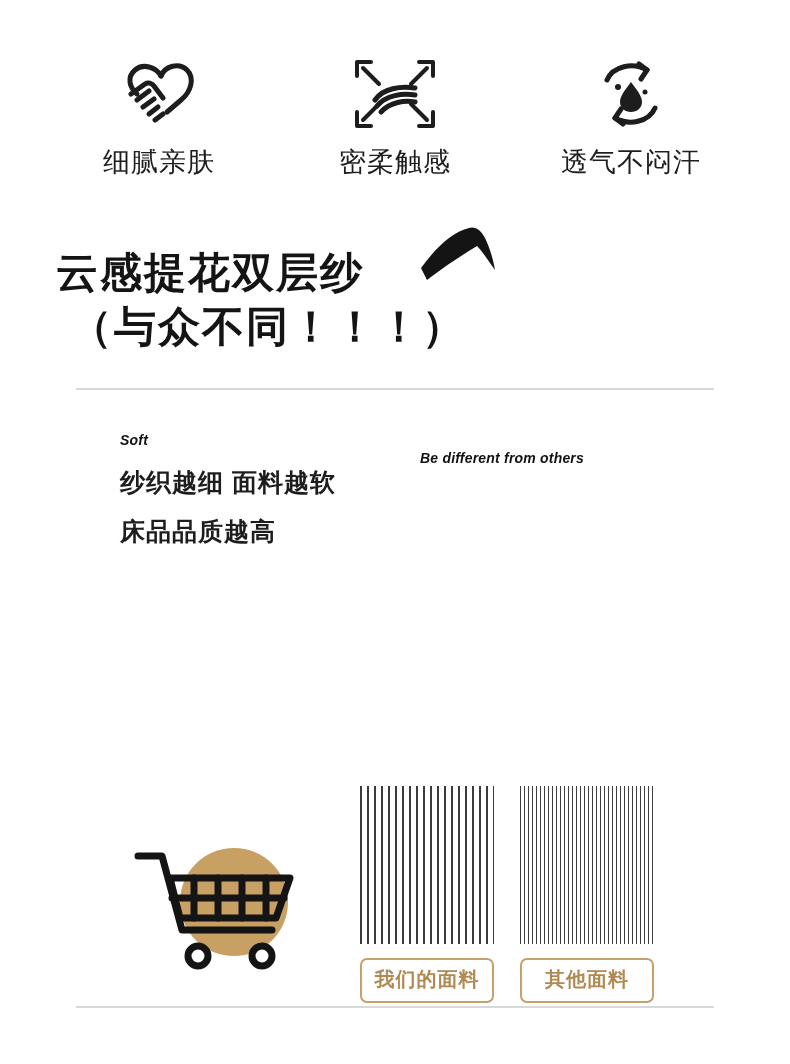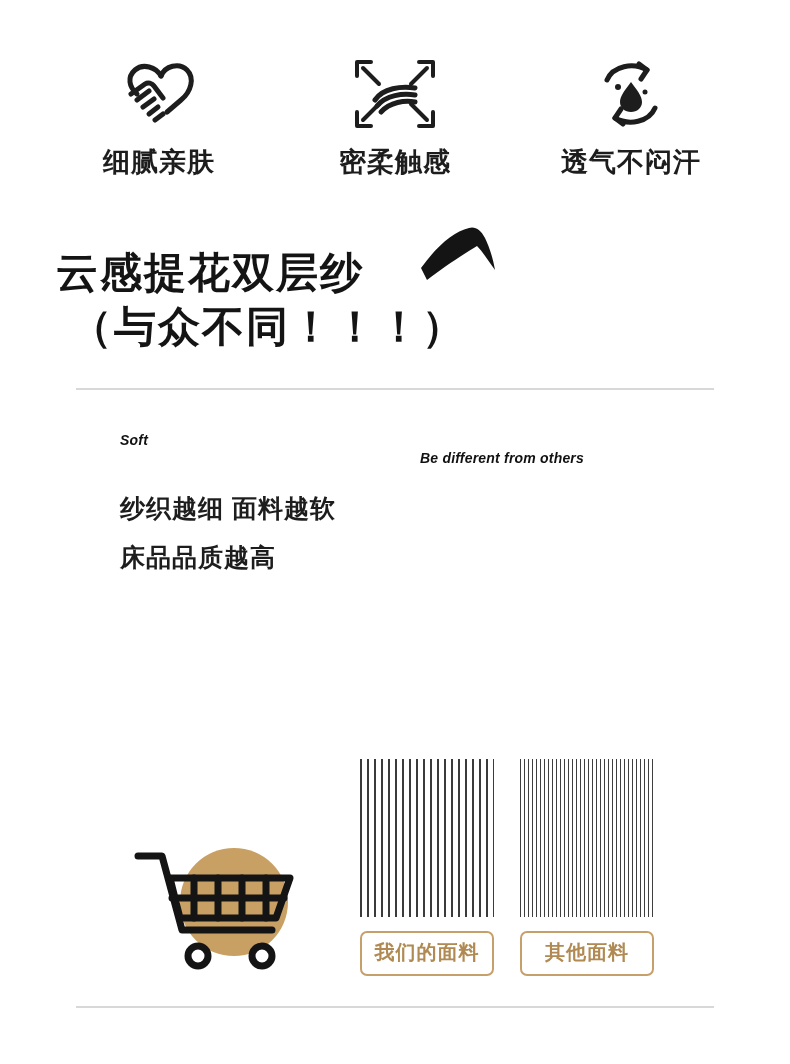--- a/index.html
+++ b/index.html
@@ -28,21 +28,21 @@
     text-align: center;
   }
   .feature-icon {
     height: 92px;
     display: flex;
     align-items: center;
     justify-content: center;
   }
   .feature-label {
     font-size: 27px;
-    font-weight: 700;
+    font-weight: 400;
     letter-spacing: 1px;
     color: #1d1d1d;
     margin-top: 4px;
   }
 
   
   .headline-block {
     margin-top: 66px;
     padding-left: 56px;
     position: relative;
@@ -93,36 +93,35 @@
     font-size: 14px;
     font-weight: 800;
     font-style: italic;
     letter-spacing: 0.2px;
     color: #111;
     padding-top: 20px;
   }
 
   
   .body-copy {
-    margin-top: 26px;
     padding-left: 120px;
   }
   .body-copy p {
     margin: 0 0 16px 0;
     font-size: 25px;
     font-weight: 600;
     letter-spacing: 1px;
     color: #1d1d1d;
   }
 
   
   .compare {
     position: absolute;
     left: 360px;
-    top: 759px;
+    top: 786px;
     display: flex;
     gap: 26px;
   }
   .swatch-col {
     width: 134px;
     text-align: center;
   }
   .swatch {
     width: 134px;
     height: 158px;

